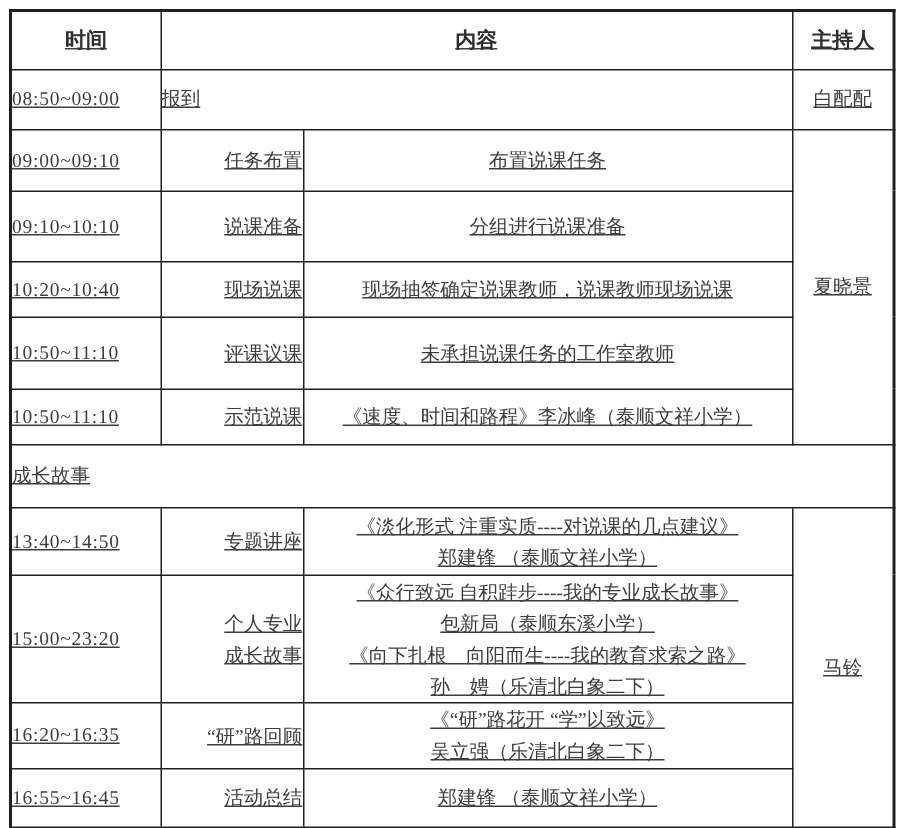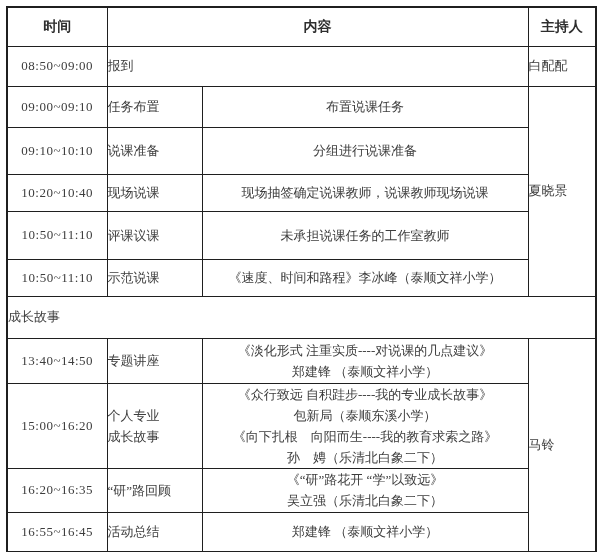--- a/index.html
+++ b/index.html
@@ -19,52 +19,54 @@
   }
   table.schedule {
     position: absolute;
     left: 6px;
     top: 6px;
     width: 589px;
     border-collapse: collapse;
     table-layout: fixed;
     border: 2px solid #1f1f1f;
     font-size: 13px;
+    text-decoration: underline;
   }
   table.schedule td, table.schedule th {
     border: 1px solid #1f1f1f;
     vertical-align: middle;
     padding: 0;
     overflow: hidden;
   }
   th.hdr {
     font-size: 14px;
     font-weight: bold;
     text-align: center;
     color: #2e2e2e;
   }
   td.time {
-    text-align: center;
+    text-align: left;
     letter-spacing: 0.5px;
     white-space: nowrap;
   }
   td.label {
-    text-align: left;
+    text-align: right;
     line-height: 21px;
   }
   td.content {
     text-align: center;
     padding-left: 10px;
     padding-right: 6px;
     line-height: 21px;
   }
   td.center-span {
     text-align: left;
   }
   td.host {
+    text-align: center;
   }
   .line { white-space: nowrap; }
 </style>
 </head>
 <body>
 
 <div class="page">
   <table class="schedule">
     <colgroup>
       <col style="width:100px">
@@ -135,21 +137,21 @@
       <td class="time">13:40~14:50</td>
       <td class="label">专题讲座</td>
       <td class="content">
         <div class="line">《淡化形式 注重实质----对说课的几点建议》</div>
         <div class="line">郑建锋 （泰顺文祥小学）</div>
       </td>
       <td class="host" rowspan="4">马铃</td>
     </tr>
 
     <tr style="height:81px">
-      <td class="time">15:00~16:20</td>
+      <td class="time">15:00~23:20</td>
       <td class="label">
         <div>个人专业</div>
         <div>成长故事</div>
       </td>
       <td class="content">
         <div class="line">《众行致远 自积跬步----我的专业成长故事》</div>
         <div class="line">包新局（泰顺东溪小学）</div>
         <div class="line">《向下扎根　向阳而生----我的教育求索之路》</div>
         <div class="line">孙　娉（乐清北白象二下）</div>
       </td>

